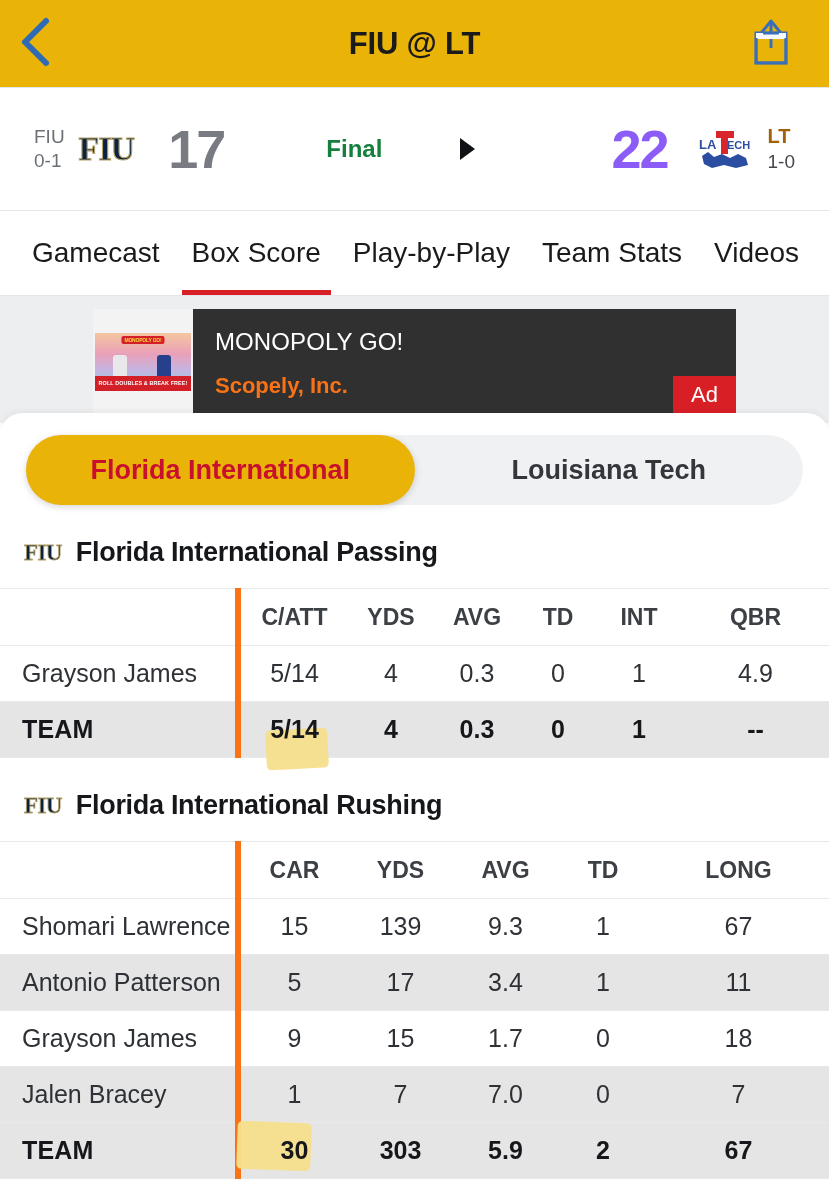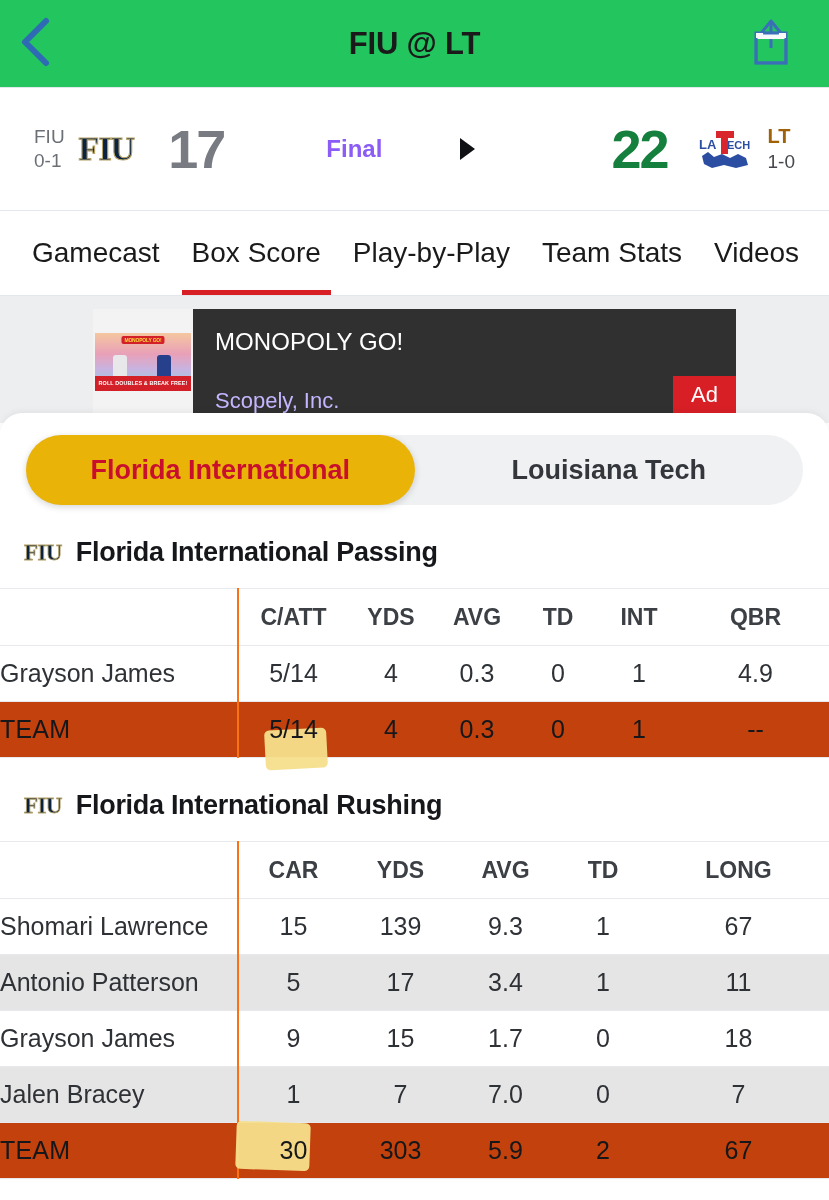--- a/index.html
+++ b/index.html
@@ -7,21 +7,21 @@
     width:829px; height:1200px;
     background:#ffffff;
     font-family:"Liberation Sans", sans-serif;
     -webkit-font-smoothing:antialiased;
     overflow:hidden;
   }
 
   
   .navbar {
     height:88px;
-    background:#22c55e;
+    background:#eab308;
     border-bottom:1px solid #e3e6ea;
     display:flex; align-items:center;
     position:relative;
   }
   .nav-back {
     width:70px; height:88px;
     display:flex; align-items:center; justify-content:center;
     cursor:pointer;
   }
   .nav-title {
@@ -59,27 +59,27 @@
     font-weight:bold; font-size:34px;
     color:#0b2343; letter-spacing:-1px;
     -webkit-text-stroke:1.1px #b6a369;
     line-height:1;
   }
   .score {
     font-size:54px; font-weight:bold; letter-spacing:-2px;
     margin-left:34px; line-height:1;
   }
   .score.loser  { color:#787c82; }
-  .score.winner { color:#15803d; }
+  .score.winner { color:#8b5cf6; }
 
   .mid-status {
     flex:1; display:flex; align-items:center; justify-content:center;
     gap:78px;
   }
-  .status-text { font-size:24px; font-weight:bold; color:#8b5cf6; }
+  .status-text { font-size:24px; font-weight:bold; color:#15803d; }
   .win-arrow {
     width:0;height:0;
     border-top:11px solid transparent;
     border-bottom:11px solid transparent;
     border-left:15px solid #101114;
   }
 
   .logo-lt { width:58px; height:44px; margin-left:28px; position:relative; }
 
   
@@ -137,21 +137,21 @@
     position:absolute; left:0; right:0; bottom:0; height:15px;
     background:#d21f28; color:#fff; font-size:5.4px; font-weight:bold;
     display:flex; align-items:center; justify-content:center;
     letter-spacing:0.1px;
   }
   .ad-body {
     flex:1; background:#303030; position:relative;
     padding:19px 22px;
   }
   .ad-title { color:#ffffff; font-size:24px; letter-spacing:0.1px; }
-  .ad-sub   { color:#c4b5fd; font-size:22px; margin-top:32px; }
+  .ad-sub   { color:#f97316; font-size:22px; margin-top:17px;font-weight:bold; }
   .ad-badge {
     position:absolute; right:0; bottom:0;
     background:#d81f26; color:#fff;
     font-size:22px; padding:6px 18px;
   }
 
   
   .card {
     background:#ffffff;
     border-radius:22px 22px 0 0;
@@ -202,25 +202,25 @@
   
   table.stat { width:100%; border-collapse:collapse; table-layout:fixed; }
   table.stat th, table.stat td {
     border-top:1px solid #e7e9ec;
     border-bottom:1px solid #e7e9ec;
     height:56px;
     font-size:25px;
     color:#2e3135;
   }
   table.stat th { font-weight:bold; color:#3c4045; font-size:23px; }
-  .col-name { width:238px; text-align:left; border-right:2px solid #f97316; }
+  .col-name { width:238px; text-align:left; padding-left:22px; border-right:6px solid #f97316; }
   .col-num  { text-align:center; }
   tr.hdr th { background:#ffffff; }
   tr.r-alt td { background:#e5e5e5; }
-  tr.r-team td { background:#c2410c; font-weight:normal; color:#15171a; }
+  tr.r-team td { background:#e5e5e5; font-weight:bold; color:#15171a; }
   td.pname { color:#3a6fb8; font-size:25px; }
   td.tname { font-weight:bold; color:#15171a; letter-spacing:0.2px; }
   table.stat tr td { height:56px; }
   table.stat tr.tall td, table.stat tr.tall th { height:57px; }
 
   .cellwrap { position:relative; display:inline-block; }
   .hl {
     position:absolute;
     background:#f5df8c;
     border-radius:5px;

